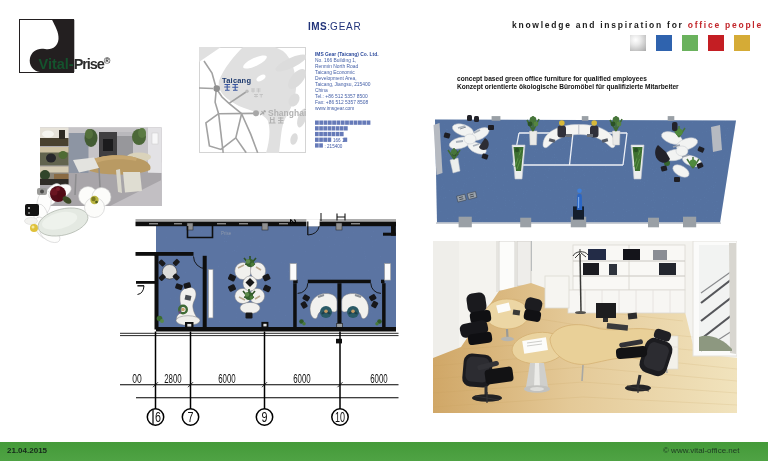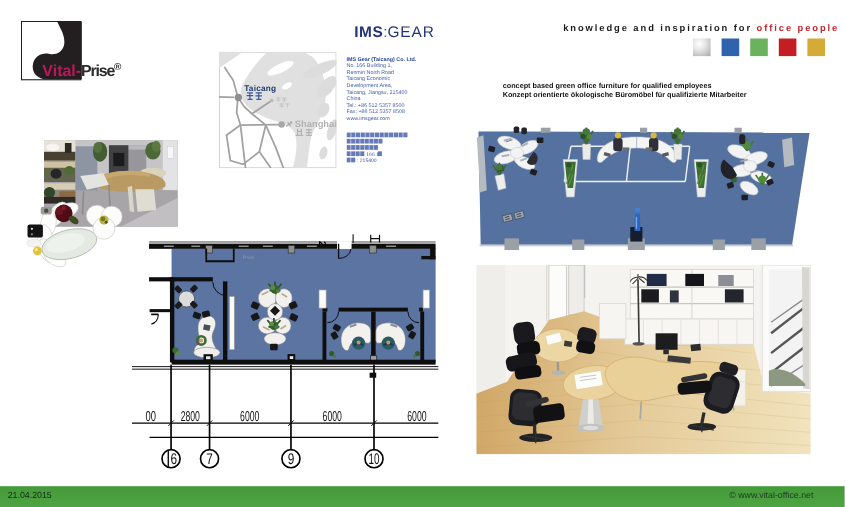--- a/index.html
+++ b/index.html
@@ -7,23 +7,23 @@
 .abs{position:absolute;}
 </style>
 </head>
 <body>
 
 <svg class="abs" style="left:19px;top:19px;" width="56" height="55" viewBox="0 0 56 55">
 <rect x="0.5" y="0.5" width="54" height="53" fill="#fff" stroke="#231f20" stroke-width="1"></rect>
 <path d="M33,0.7 L55.3,0.7 L55.3,53 L21,53 C14,52 9.5,46 11,39 C12.5,32 19,28.5 26,30 C33,31.5 39,27 39.5,20 C40,13 36,7 33,0.7 Z" fill="#231f20"></path>
 </svg>
 
-<div class="abs" style="left:38.5px;top:55.5px;font-size:14.5px;font-weight:bold;"><span style="color:#be185d;">Vital-</span><span style="color:#2b2b2b;letter-spacing:-1.1px;">Prise</span><span style="color:#2b2b2b;font-size:9px;vertical-align:5px;">®</span></div>
-
-<div class="abs" style="left:322px;top:21px;font-size:14px;color:#21337a;"><b style="letter-spacing:0.5px;">IMS</b><span style="color:#4a5a95;">:</span><span style="letter-spacing:0.8px;">GEAR</span></div>
+<div class="abs" style="left:38.5px;top:55.5px;font-size:14.5px;font-weight:bold;"><span style="color:#14532d;">Vital-</span><span style="color:#2b2b2b;letter-spacing:-1.1px;">Prise</span><span style="color:#2b2b2b;font-size:9px;vertical-align:5px;">®</span></div>
+
+<div class="abs" style="left:308px;top:21px;font-size:10px;color:#21337a;"><b style="letter-spacing:0.5px;">IMS</b><span style="color:#4a5a95;">:</span><span style="letter-spacing:0.8px;">GEAR</span></div>
 
 <div class="abs" style="left:512px;top:20px;width:252px;font-size:8.5px;font-weight:bold;letter-spacing:1.75px;color:#1a1a1a;white-space:nowrap;">knowledge and inspiration for <span style="color:#c2252a;">office people</span></div>
 
 <div class="abs" style="left:630px;top:35px;width:16px;height:16px;background:radial-gradient(circle at 35% 30%,#ffffff 0%,#e8e8e8 35%,#a8a8a8 100%);"></div>
 <div class="abs" style="left:656px;top:35px;width:16px;height:16px;background:#2f63ae;"></div>
 <div class="abs" style="left:682px;top:35px;width:16px;height:16px;background:#6ab25d;"></div>
 <div class="abs" style="left:708px;top:35px;width:16px;height:16px;background:#c41e23;"></div>
 <div class="abs" style="left:734px;top:35px;width:16px;height:16px;background:#d5ab36;"></div>
 
 <svg class="abs" style="left:199px;top:47px;" width="107" height="106" viewBox="0 0 107 106">
@@ -766,15 +766,15 @@
 
 <circle cx="146.5" cy="212" r="8.2" fill="#fff" stroke="#000" stroke-width="1.5"></circle>
 <text x="146.5" y="217" font-size="14" fill="#111" text-anchor="middle" font-family="Liberation Sans" textLength="6" lengthAdjust="spacingAndGlyphs">9</text>
 
 <circle cx="222" cy="212" r="8.2" fill="#fff" stroke="#000" stroke-width="1.5"></circle>
 <text x="222" y="217" font-size="14" fill="#111" text-anchor="middle" font-family="Liberation Sans" textLength="10" lengthAdjust="spacingAndGlyphs">10</text>
 </svg>
 
 <div class="abs" style="left:0;top:441.5px;width:768px;height:19.5px;background:linear-gradient(#449a39,#4fa344);"></div>
 
-<div class="abs" style="left:7px;top:446px;font-size:8px;font-weight:normal;color:#15281a;">21.04.2015</div>
+<div class="abs" style="left:7px;top:446px;font-size:8px;font-weight:bold;color:#15281a;">21.04.2015</div>
 
 <div class="abs" style="left:663px;top:446px;font-size:8px;color:#1d3a22;">© www.vital-office.net</div>
 
 </body></html>

